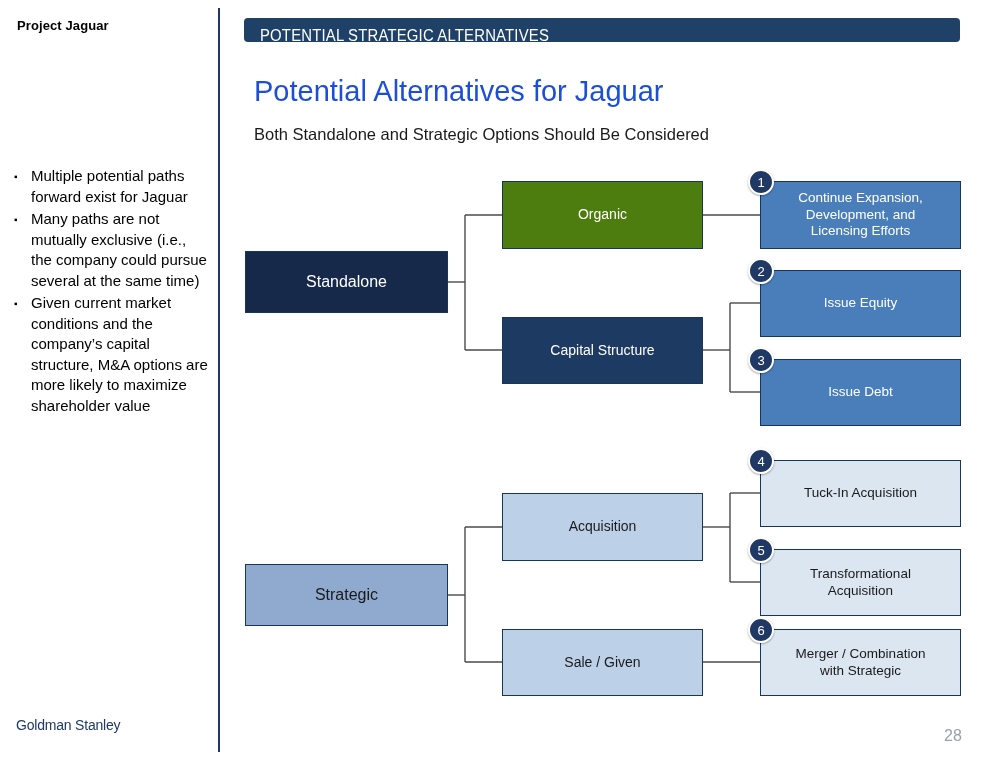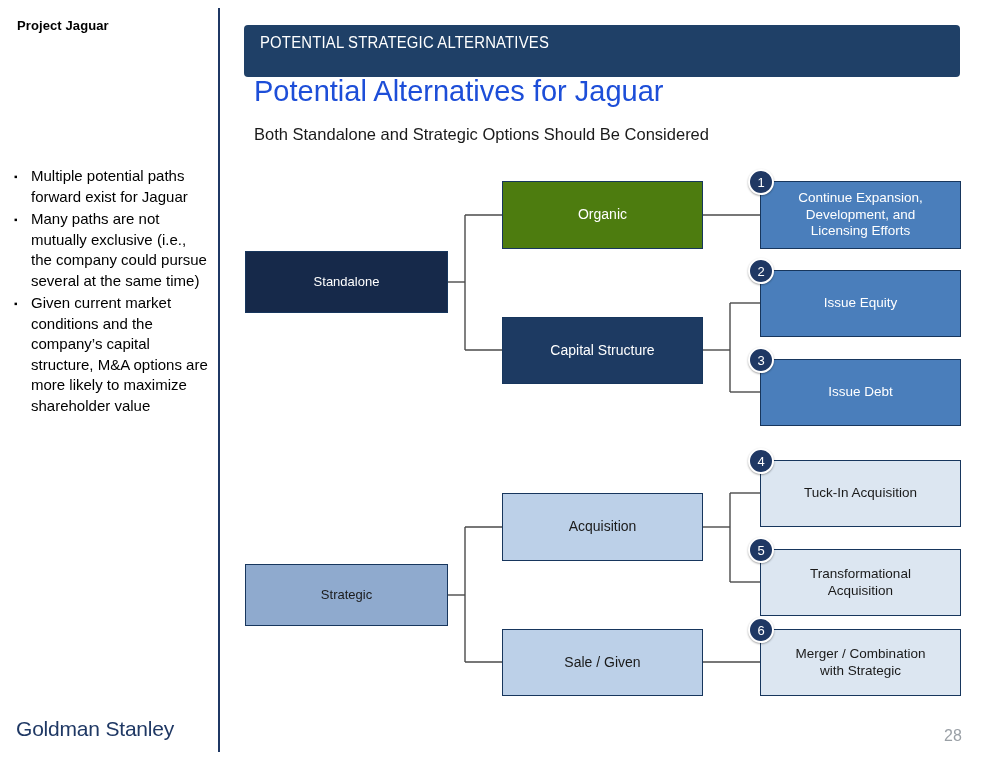--- a/index.html
+++ b/index.html
@@ -60,38 +60,37 @@
   }
   .bullet-text {
     flex: 1 1 auto;
     font-size: 15px;
     line-height: 20.5px;
     color: #000000;
   }
   .footer-brand {
     position: absolute;
     left: 16px; top: 717px;
-    font-size: 21px;
+    font-size: 14px;
     color: #1f3864;
     letter-spacing: -0.2px;
   }
 
   
   .content {
     position: absolute;
     left: 219px; top: 0;
     width: 789px; height: 760px;
   }
   .banner {
     position: absolute;
     left: 25px; top: 18px;
-    width: 716px; height: 52px;
+    width: 716px; height: 24px;
     background: #1f4067;
     border-radius: 4px;
-    margin-top: 7px;
   }
   .banner-text {
     position: absolute;
     left: 16px; top: 9px;
     font-size: 16px;
     color: #ffffff;
     letter-spacing: 0.2px;
     transform: scaleX(0.93);
     transform-origin: left center;
   }
@@ -131,21 +130,21 @@
     position: absolute;
     box-sizing: border-box;
     display: flex;
     align-items: center;
     justify-content: center;
     text-align: center;
     border: 1px solid #17365d;
     line-height: 1.22;
   }
   .node.level1 {
-    font-size: 13px;
+    font-size: 16px;
     color: #ffffff;
   }
   .node.level2-dark {
     font-size: 14px;
     color: #ffffff;
   }
   .node.level2-light {
     font-size: 14px;
     color: #1a1a1a;
   }

